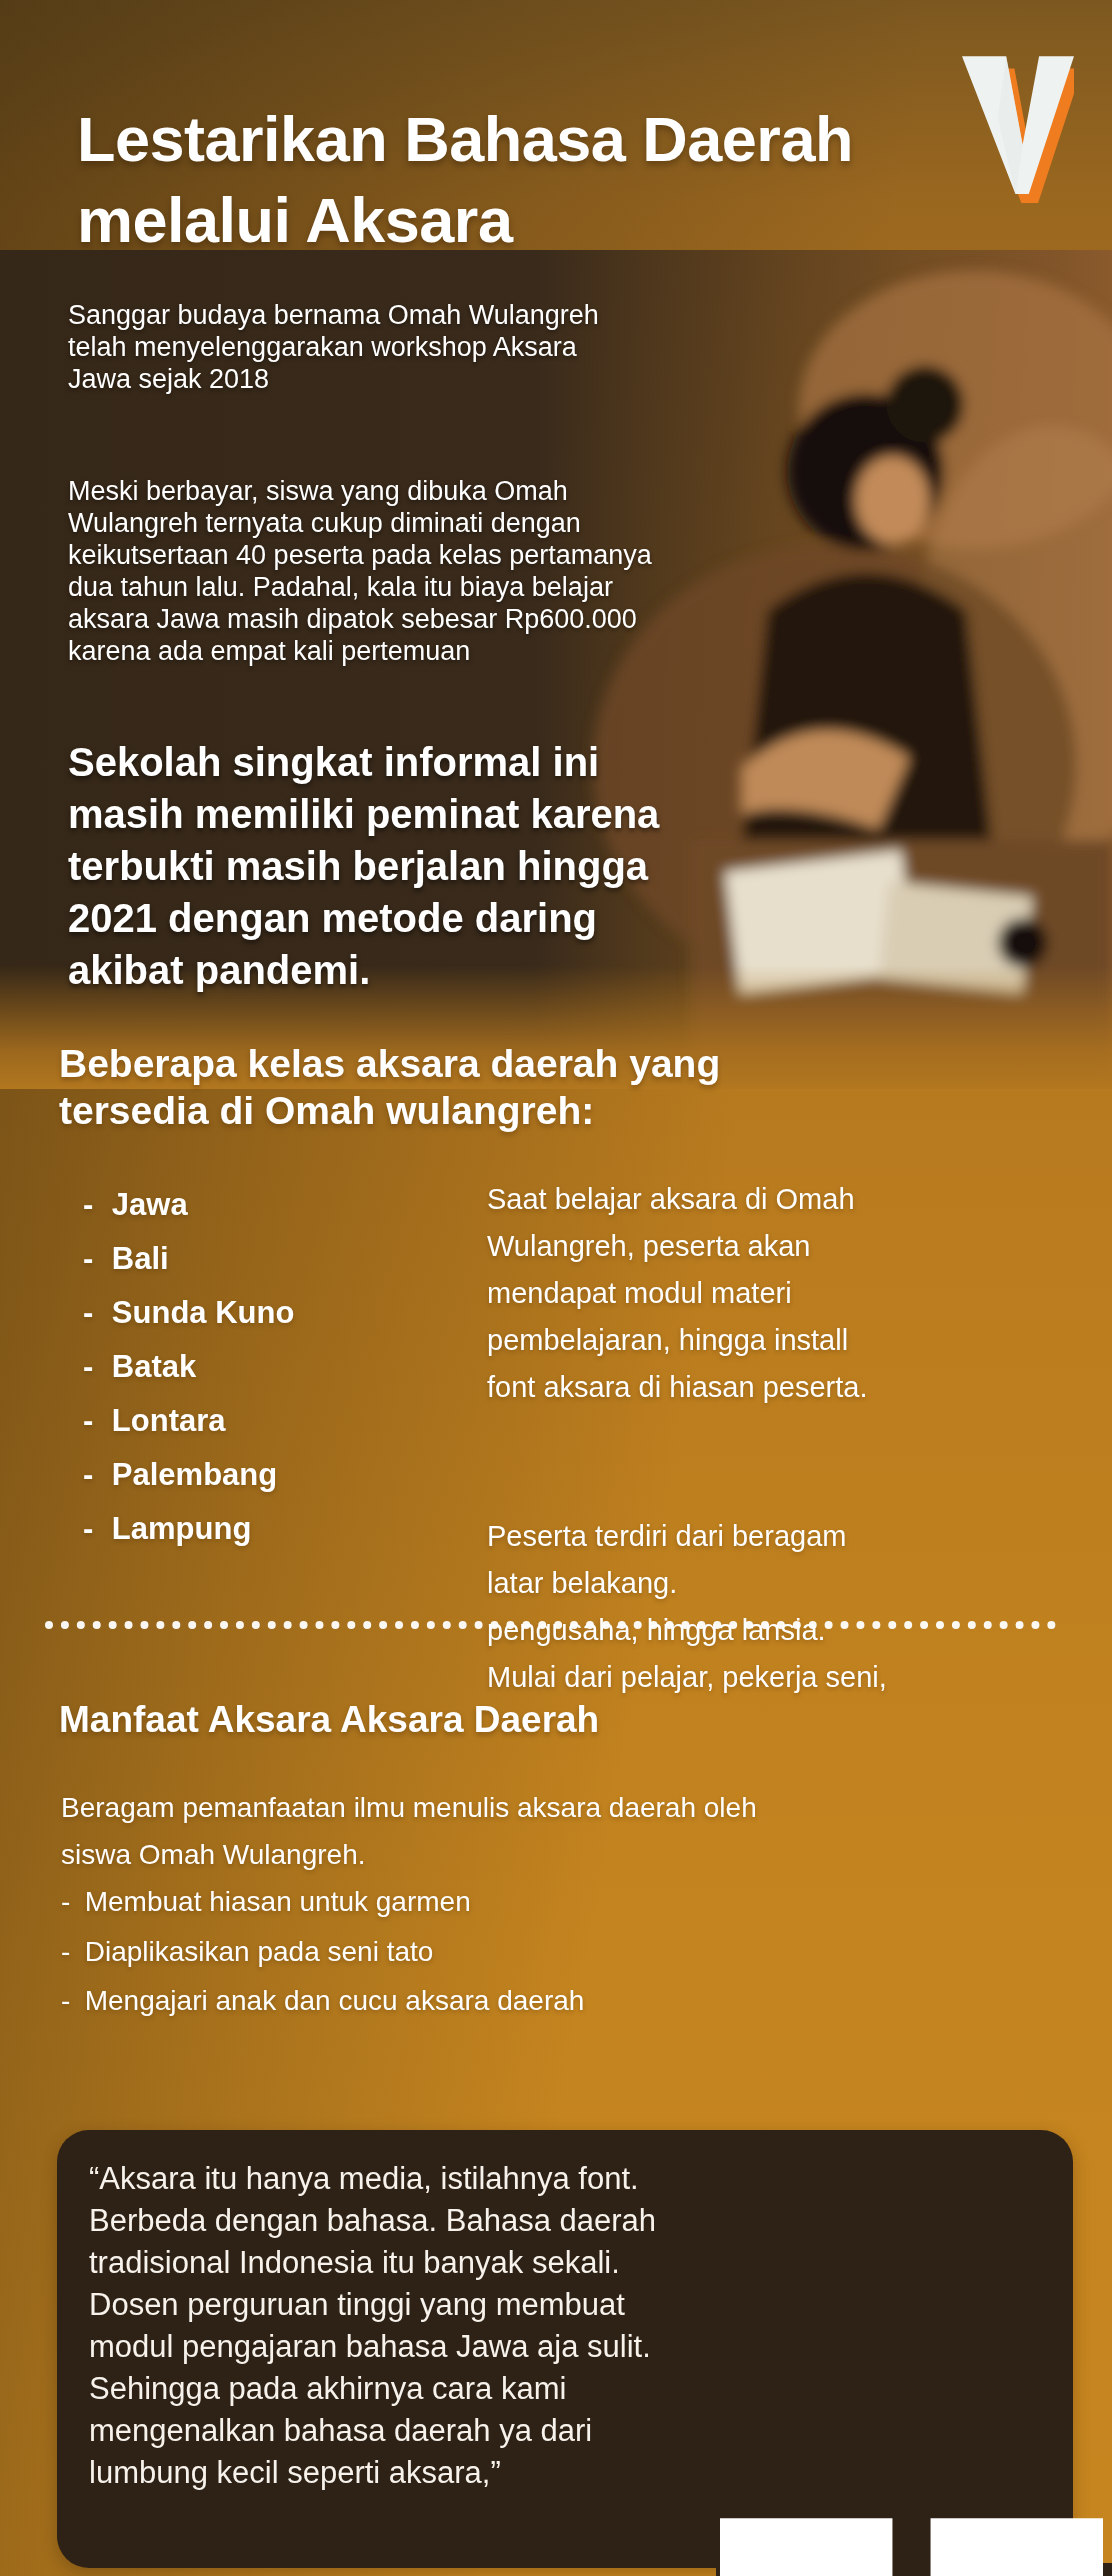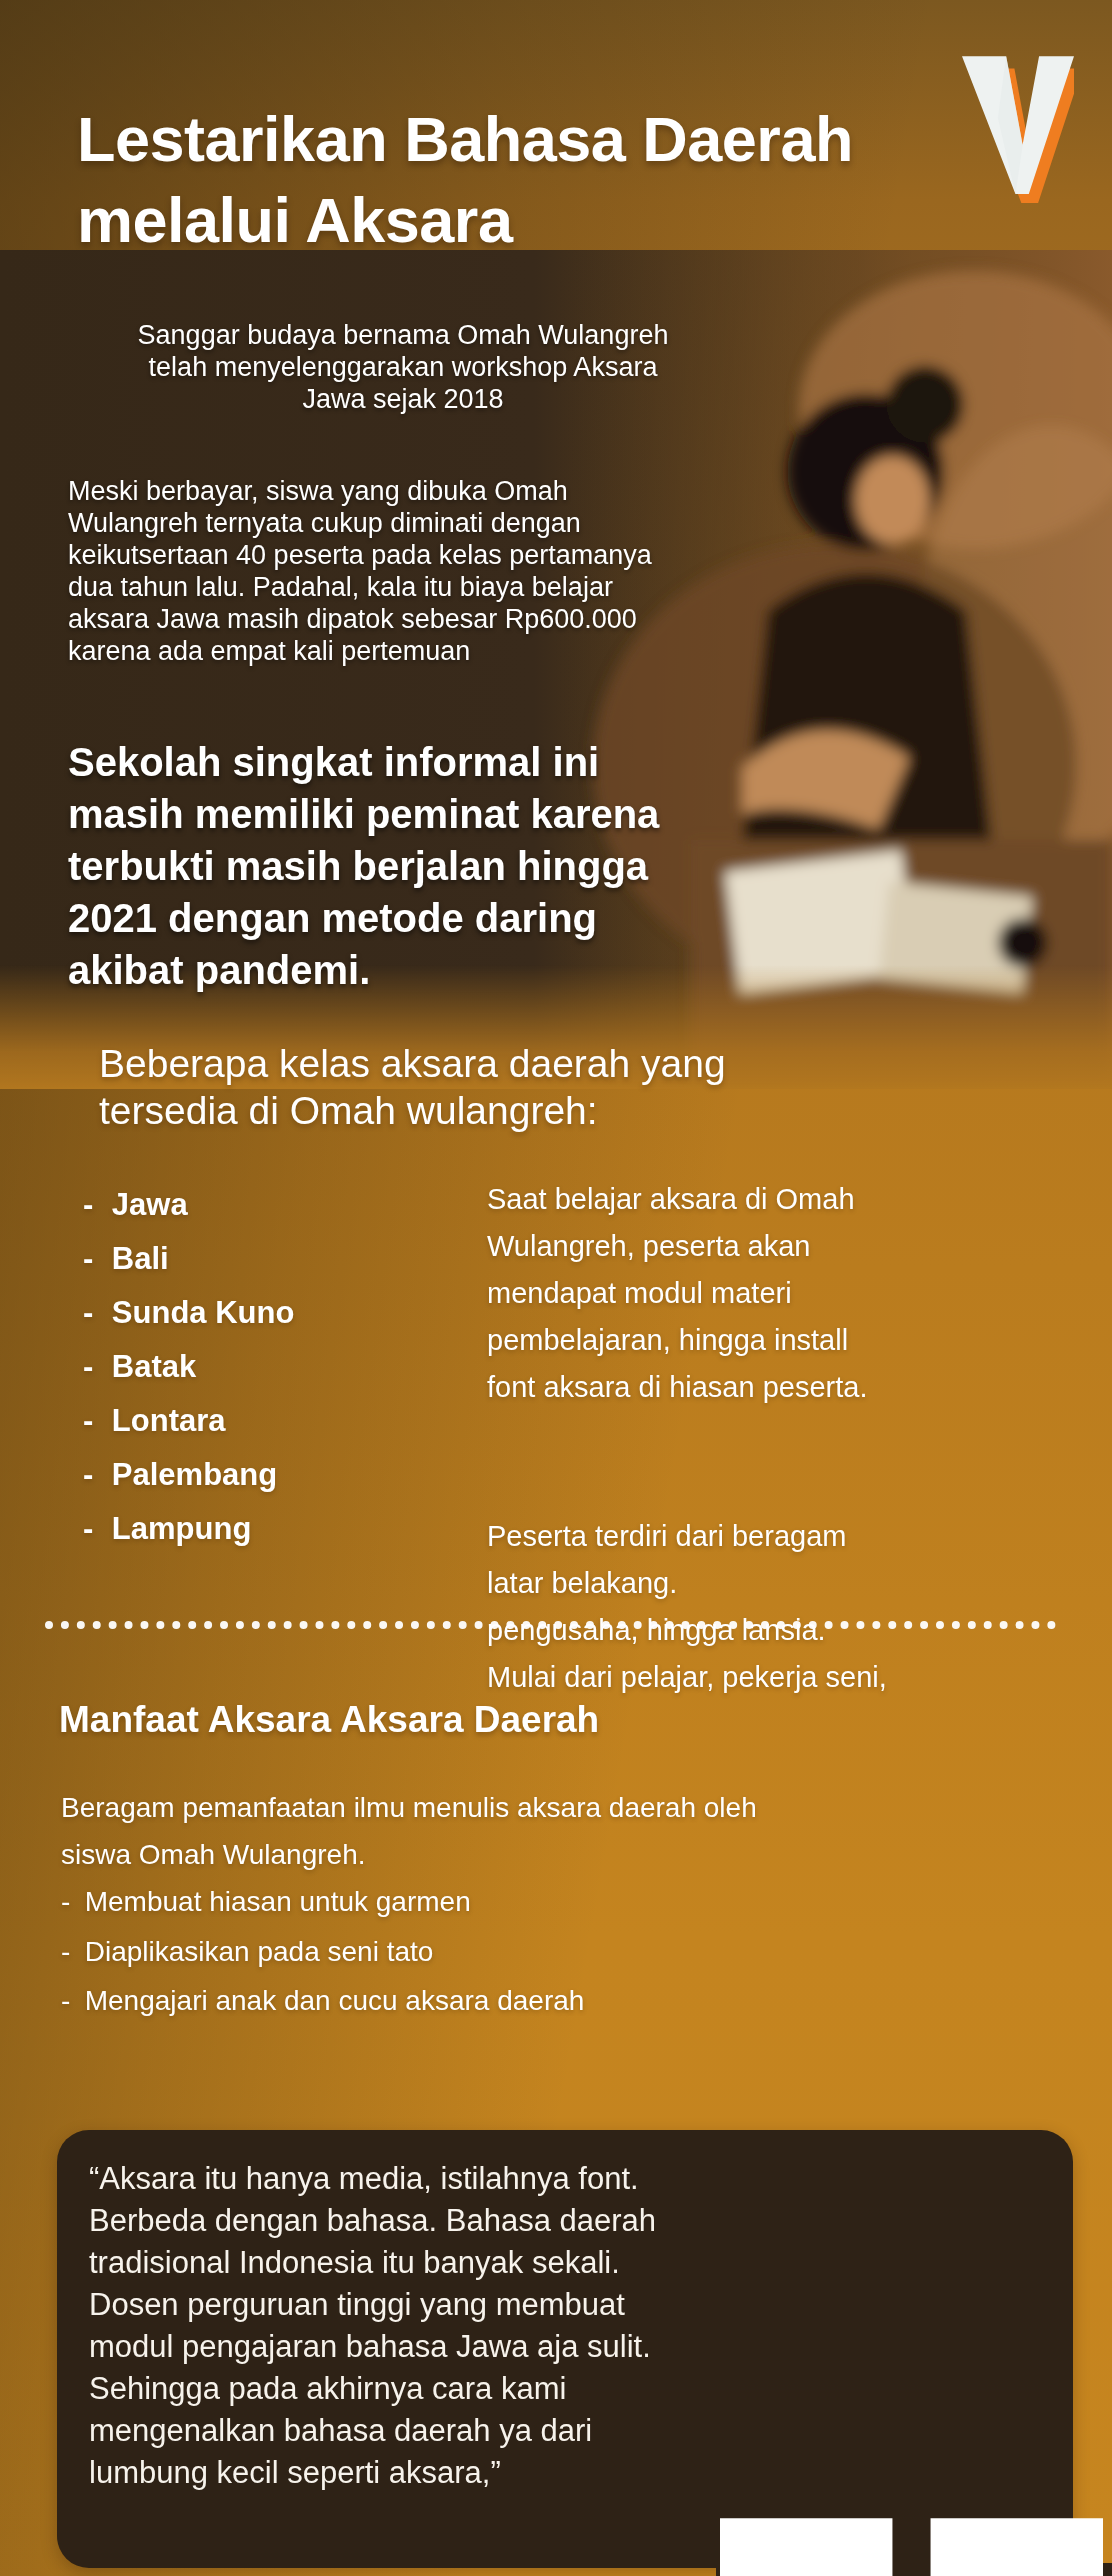--- a/index.html
+++ b/index.html
@@ -19,28 +19,28 @@
   .v-logo{left:962px;top:56px;width:112px;height:147px;}
 
   
   .photo1{left:0;top:250px;width:1113px;height:837px;
     background:linear-gradient(90deg,#362818 0%,#392a1b 48%,rgba(57,42,27,.55) 66%,rgba(57,42,27,0) 82%);}
   .photo1 svg{position:absolute;right:0;top:0;}
   .photo1::after{content:"";position:absolute;left:0;bottom:-2.1px;width:100%;height:124px;
     background:linear-gradient(180deg,rgba(175,116,31,0),rgba(175,116,31,.85) 70%,#b2771f 100%);}
 
   .p-intro{font-size:27px;line-height:32px;font-weight:500;text-shadow:0 2.1px 4.1px rgba(0,0,0,.45);}
-  .p1{left:68px;top:319px;width:670px;text-align:center;}
+  .p1{left:68px;top:299px;width:670px;}
   .p2{left:68px;top:475px;width:732px;}
   .p3{left:68px;top:696px;width:804px;font-size:40px;line-height:52px;font-weight:800;
       text-shadow:0 2.6px 5.2px rgba(0,0,0,.5);margin-top:40px;}
 
   
-  .k-heading{left:59px;top:1040px;width:927px;font-size:39px;line-height:47px;font-weight:400;
-      text-shadow:0 2.6px 5.2px rgba(80,45,5,.4);margin-left:40px;}
+  .k-heading{left:59px;top:1040px;width:927px;font-size:39px;line-height:47px;font-weight:700;
+      text-shadow:0 2.6px 5.2px rgba(80,45,5,.4);}
   .k-list{left:83px;top:1189px;display:flex;flex-direction:column;gap:23px;
       font-size:31px;font-weight:600;text-shadow:0 2.1px 4.1px rgba(80,45,5,.35);}
   .k-item{display:flex;gap:18.5px;line-height:31px;}
   .info{font-size:29px;line-height:47px;font-weight:500;text-shadow:0 2.1px 4.1px rgba(80,45,5,.35);}
   .info1{left:487px;top:1176px;width:613px;}
   .info2{left:487px;top:1473px;width:623px;margin-top:40px;}
 
   
   .divider{left:45px;top:1621px;width:1011px;height:0;
       border-top:8.2px dotted rgba(255,255,255,.95);}

